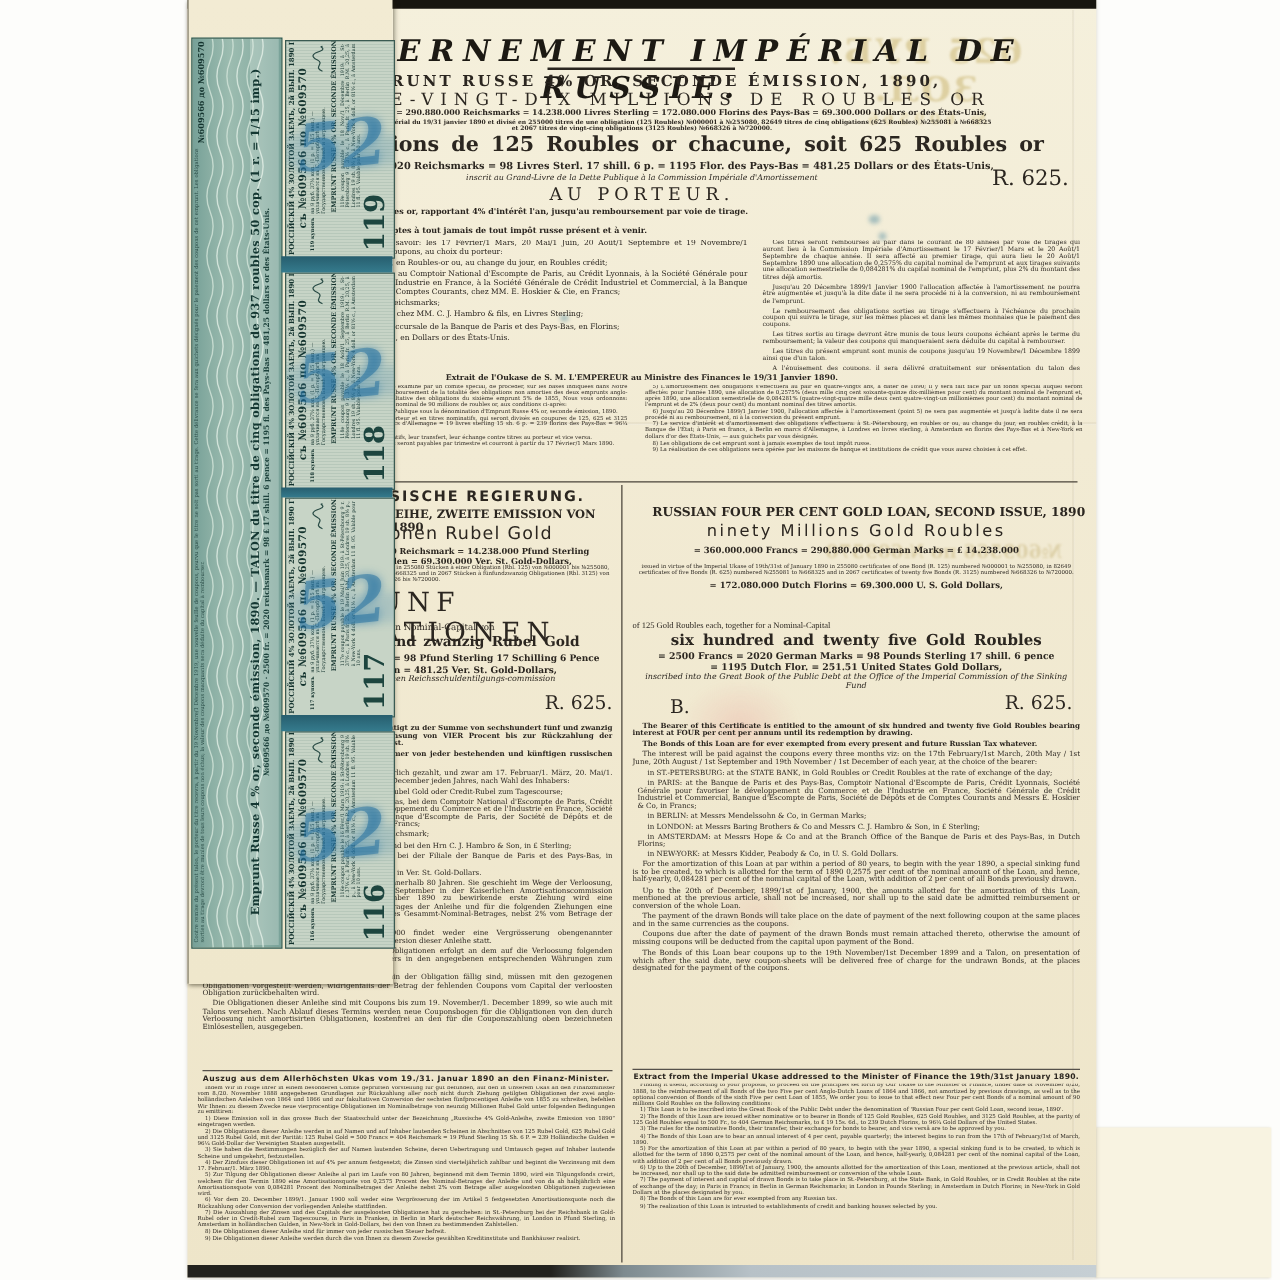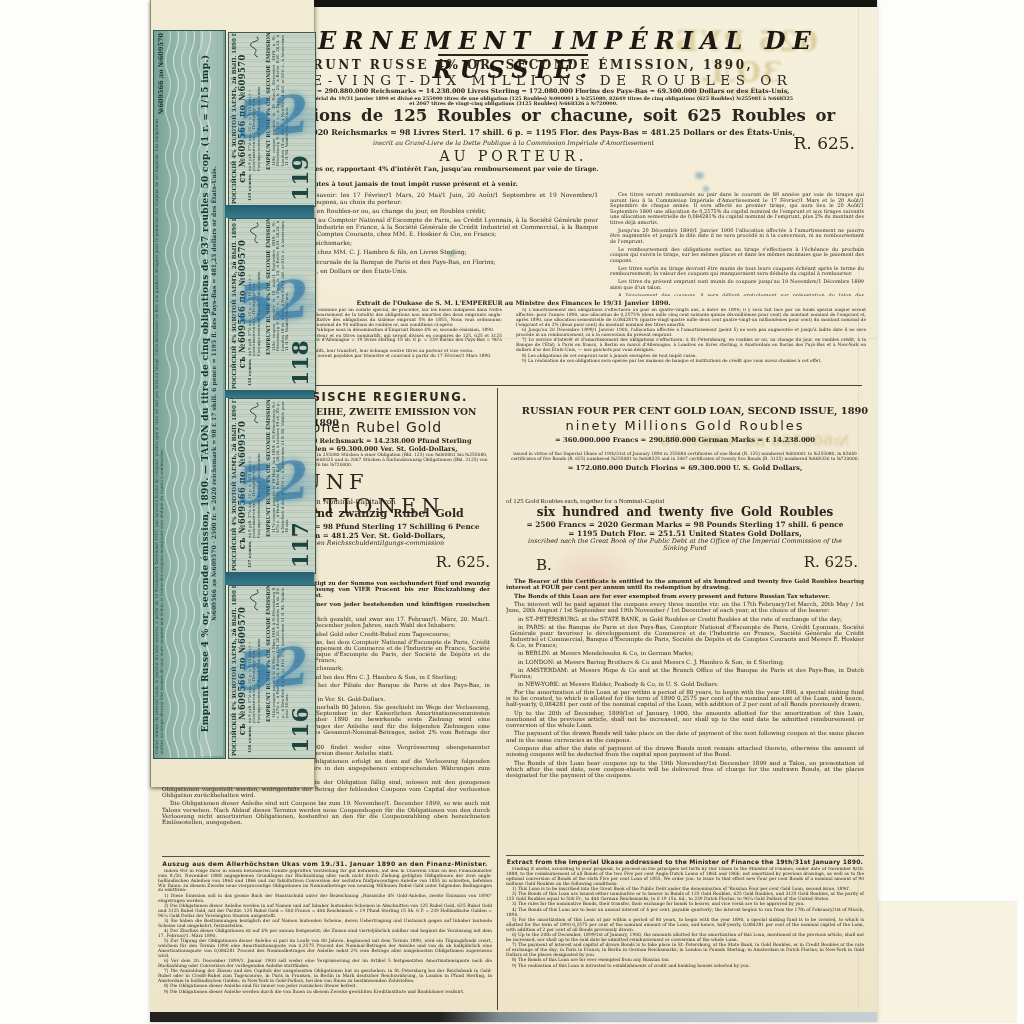--- a/index.html
+++ b/index.html
@@ -262,21 +262,21 @@
 
     <div class="abs e-sub">RUSSIAN FOUR PER CENT GOLD LOAN, SECOND ISSUE, 1890</div>
     <div class="abs e-ninety sans">ninety Millions Gold Roubles</div>
     <div class="abs e-eq1">= 360.000.000 Francs = 290.880.000 German Marks = £ 14.238.000</div>
     <div class="abs e-eq2">= 172.080.000 Dutch Florins = 69.300.000 U. S. Gold Dollars,</div>
     <div class="abs e-issue">issued in virtue of the Imperial Ukase of 19th/31st of January 1890 in 255080 certificates of one Bond (R. 125) numbered №000001 to №255080, in 82649 certificates of five Bonds (R. 625) numbered №255081 to №668325 and in 2067 certificates of twenty five Bonds (R. 3125) numbered №668326 to №720000.</div>
     <div class="abs e-of125">of 125 Gold Roubles each, together for a Nominal-Capital</div>
     <div class="abs e-six">six hundred and twenty five Gold Roubles</div>
     <div class="abs e-eq3">= 2500 Francs = 2020 German Marks = 98 Pounds Sterling 17 shill. 6 pence</div>
     <div class="abs e-eq4">= 1195 Dutch Flor. = 251.51 United States Gold Dollars,</div>
-    <div class="abs e-inscribed">inscribed nach the Great Book of the Public Debt at the Office of the Imperial Commission of the Sinking Fund</div>
+    <div class="abs e-inscribed">inscribed into the Great Book of the Public Debt at the Office of the Imperial Commission of the Sinking Fund</div>
     <div class="abs e-b">B.</div>
     <div class="abs e-r625">R. 625.</div>
     <div class="abs e-body">
         <p class="bb">The Bearer of this Certificate is entitled to the amount of six hundred and twenty five Gold Roubles bearing interest at FOUR per cent per annum until its redemption by drawing.</p>
         <p class="bb">The Bonds of this Loan are for ever exempted from every present and future Russian Tax whatever.</p>
         <p>The interest will be paid against the coupons every three months viz: on the 17th February/1st March, 20th May / 1st June, 20th August / 1st September and 19th November / 1st December of each year, at the choice of the bearer:</p>
         <p class="pay">in ST.-PETERSBURG: at the STATE BANK, in Gold Roubles or Credit Roubles at the rate of exchange of the day;</p>
         <p class="pay">in PARIS: at the Banque de Paris et des Pays-Bas, Comptoir National d'Escompte de Paris, Crédit Lyonnais, Société Générale pour favoriser le développement du Commerce et de l'Industrie en France, Société Générale de Crédit Industriel et Commercial, Banque d'Escompte de Paris, Société de Dépôts et de Comptes Courants and Messrs E. Hoskier &amp; Co, in Francs;</p>
         <p class="pay">in BERLIN: at Messrs Mendelssohn &amp; Co, in German Marks;</p>
         <p class="pay">in LONDON: at Messrs Baring Brothers &amp; Co and Messrs C. J. Hambro &amp; Son, in £ Sterling;</p>

